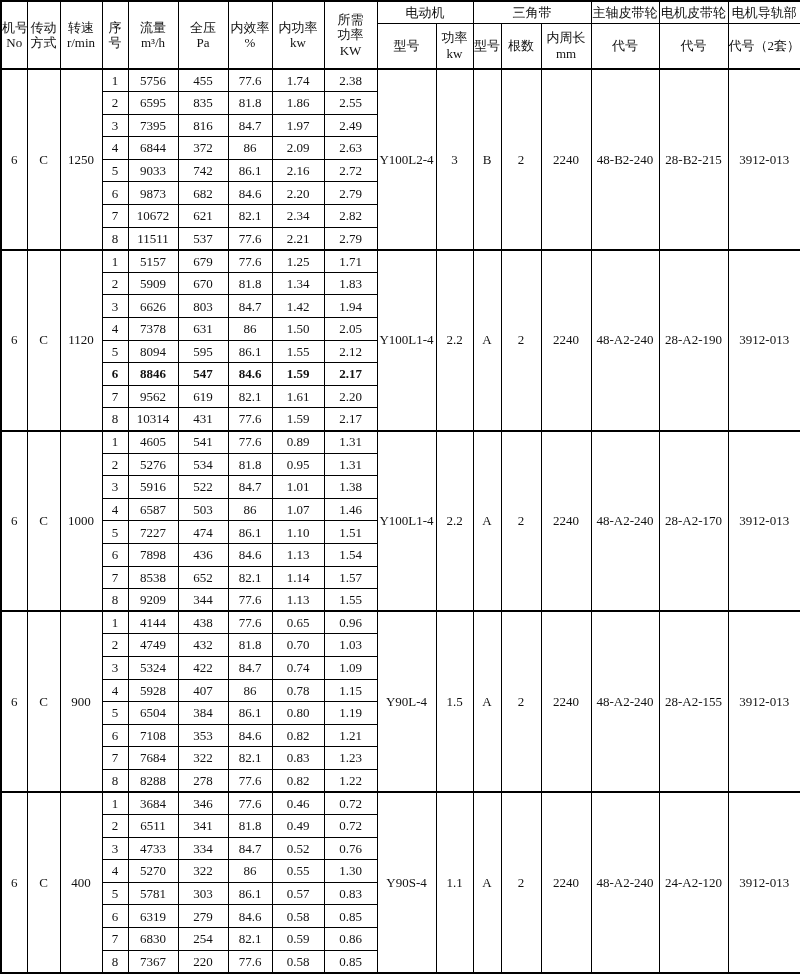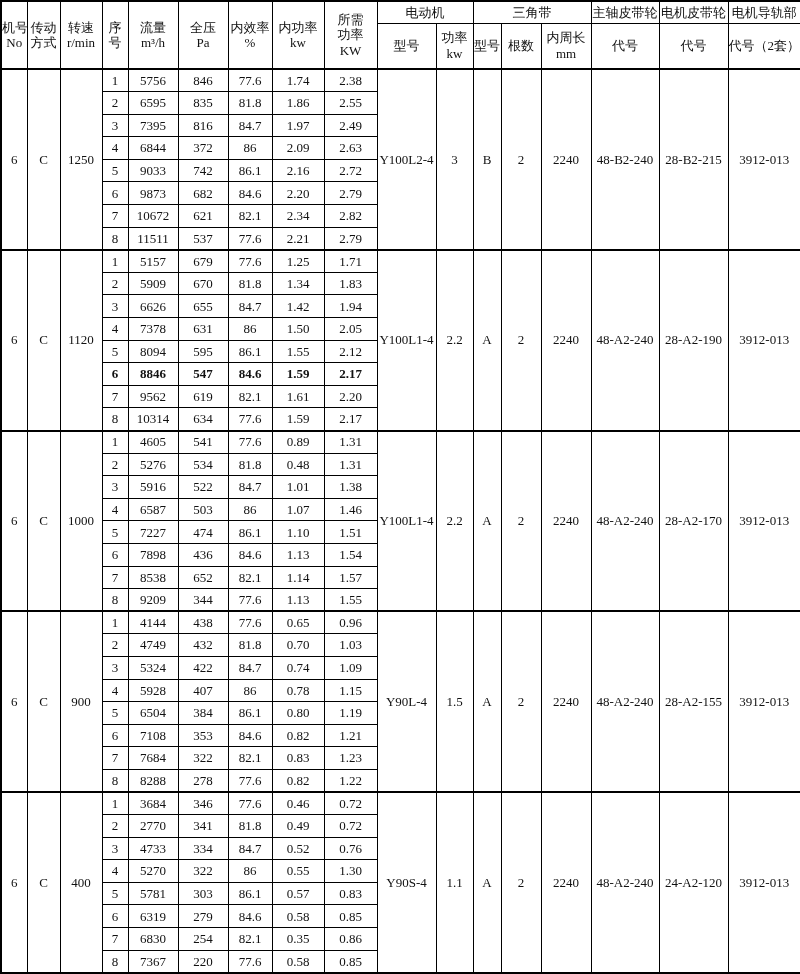--- a/index.html
+++ b/index.html
@@ -104,21 +104,21 @@
           <th>代号（2套）</th>
         </tr>
       </thead>
     <tbody>
         <tr class="block-start">
           <td rowspan="8" class="span-cell">6</td>
           <td rowspan="8" class="span-cell">C</td>
           <td rowspan="8" class="span-cell">1250</td>
           <td>1</td>
           <td>5756</td>
-          <td>846</td>
+          <td>455</td>
           <td>77.6</td>
           <td>1.74</td>
           <td>2.38</td>
           <td rowspan="8" class="span-cell">Y100L2-4</td>
           <td rowspan="8" class="span-cell">3</td>
           <td rowspan="8" class="span-cell">B</td>
           <td rowspan="8" class="span-cell">2</td>
           <td rowspan="8" class="span-cell">2240</td>
           <td rowspan="8" class="span-cell">48-B2-240</td>
           <td rowspan="8" class="span-cell">28-B2-215</td>
@@ -203,21 +203,21 @@
           <td>2</td>
           <td>5909</td>
           <td>670</td>
           <td>81.8</td>
           <td>1.34</td>
           <td>1.83</td>
         </tr>
         <tr>
           <td>3</td>
           <td>6626</td>
-          <td>655</td>
+          <td>803</td>
           <td>84.7</td>
           <td>1.42</td>
           <td>1.94</td>
         </tr>
         <tr>
           <td>4</td>
           <td>7378</td>
           <td>631</td>
           <td>86</td>
           <td>1.50</td>
@@ -243,21 +243,21 @@
           <td>7</td>
           <td>9562</td>
           <td>619</td>
           <td>82.1</td>
           <td>1.61</td>
           <td>2.20</td>
         </tr>
         <tr>
           <td>8</td>
           <td>10314</td>
-          <td>634</td>
+          <td>431</td>
           <td>77.6</td>
           <td>1.59</td>
           <td>2.17</td>
         </tr>
         <tr class="block-start">
           <td rowspan="8" class="span-cell">6</td>
           <td rowspan="8" class="span-cell">C</td>
           <td rowspan="8" class="span-cell">1000</td>
           <td>1</td>
           <td>4605</td>
@@ -272,21 +272,21 @@
           <td rowspan="8" class="span-cell">2240</td>
           <td rowspan="8" class="span-cell">48-A2-240</td>
           <td rowspan="8" class="span-cell">28-A2-170</td>
           <td rowspan="8" class="span-cell">3912-013</td>
         </tr>
         <tr>
           <td>2</td>
           <td>5276</td>
           <td>534</td>
           <td>81.8</td>
-          <td>0.48</td>
+          <td>0.95</td>
           <td>1.31</td>
         </tr>
         <tr>
           <td>3</td>
           <td>5916</td>
           <td>522</td>
           <td>84.7</td>
           <td>1.01</td>
           <td>1.38</td>
         </tr>
@@ -419,21 +419,21 @@
           <td rowspan="8" class="span-cell">1.1</td>
           <td rowspan="8" class="span-cell">A</td>
           <td rowspan="8" class="span-cell">2</td>
           <td rowspan="8" class="span-cell">2240</td>
           <td rowspan="8" class="span-cell">48-A2-240</td>
           <td rowspan="8" class="span-cell">24-A2-120</td>
           <td rowspan="8" class="span-cell">3912-013</td>
         </tr>
         <tr>
           <td>2</td>
-          <td>2770</td>
+          <td>6511</td>
           <td>341</td>
           <td>81.8</td>
           <td>0.49</td>
           <td>0.72</td>
         </tr>
         <tr>
           <td>3</td>
           <td>4733</td>
           <td>334</td>
           <td>84.7</td>
@@ -462,21 +462,21 @@
           <td>279</td>
           <td>84.6</td>
           <td>0.58</td>
           <td>0.85</td>
         </tr>
         <tr>
           <td>7</td>
           <td>6830</td>
           <td>254</td>
           <td>82.1</td>
-          <td>0.35</td>
+          <td>0.59</td>
           <td>0.86</td>
         </tr>
         <tr>
           <td>8</td>
           <td>7367</td>
           <td>220</td>
           <td>77.6</td>
           <td>0.58</td>
           <td>0.85</td>
         </tr>

